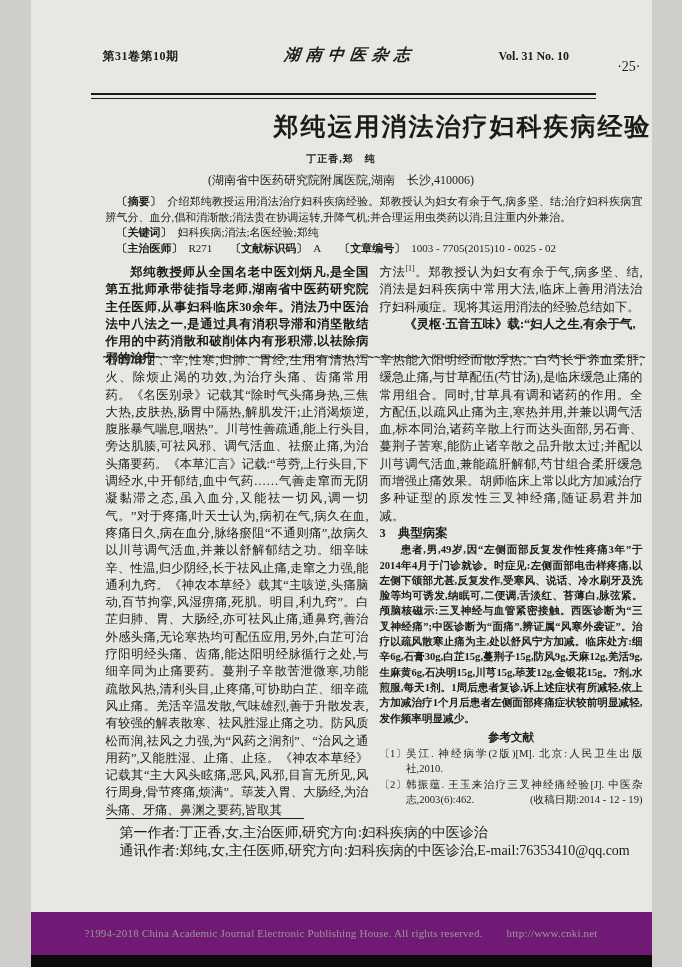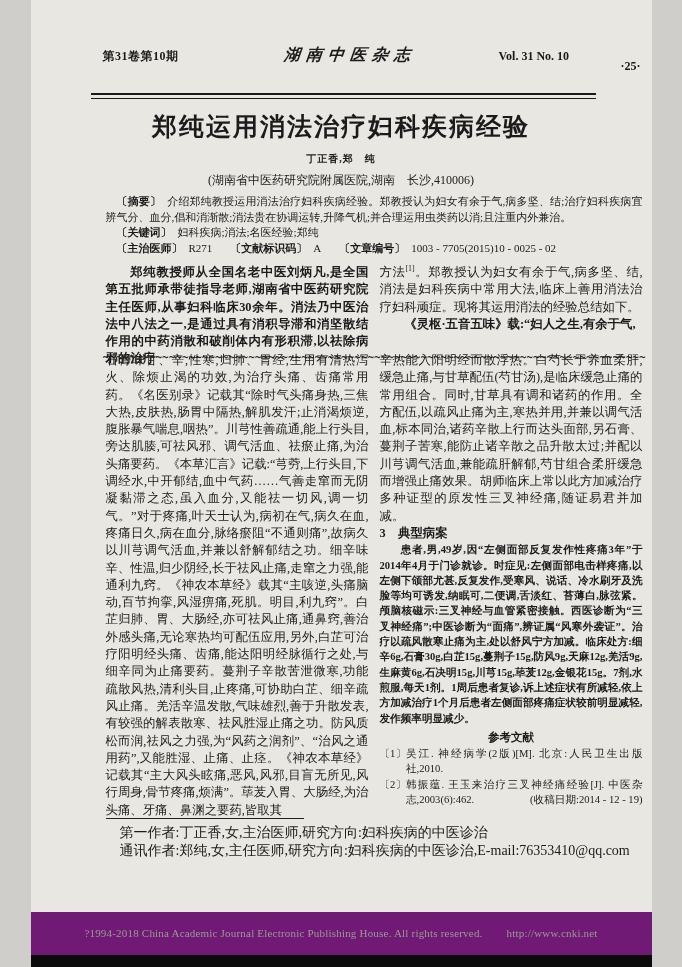--- a/index.html
+++ b/index.html
@@ -11,25 +11,25 @@
   }
   
   .hdr { position:absolute; top:46px; left:72px; width:540px; }
   .hdr-rows { width:482px; }
   .hdr-row { display:flex; align-items:baseline; font-weight:bold; font-size:12px; line-height:17px; }
   .hdr-left  { flex:0 0 112px; letter-spacing:0.5px; }
   .hdr-center{ flex:1; text-align:center; }
   .hdr-right { flex:0 0 100px; text-align:left; padding-left:14px; box-sizing:border-box; white-space:nowrap; }
   .journal-cn { font-size:16px; font-style:italic; font-weight:bold; letter-spacing:6px; transform:skewX(-6deg); display:inline-block; }
   .journal-en { font-size:10.5px; letter-spacing:0.2px; white-space:nowrap; }
-  .page-no { position:absolute; right:2px; top:13px; font-weight:bold; font-size:12px; }
+  .page-no { position:absolute; right:2px; top:13px; font-weight:normal; font-size:14px; }
   .hdr-rule { position:absolute; top:93px; left:60px; right:56px; height:3px;
               border-top:2.5px solid #1a1a1a; border-bottom:1.5px solid #1a1a1a; }
   
-  .title { position:absolute; top:110px; left:0; width:100%; margin:0; text-align:center;
+  .title { position:absolute; top:110px; left:0; width:100%; margin:0; text-align:right;
            font-size:25px; font-weight:bold; letter-spacing:2px; }
   .authors { position:absolute; top:152px; left:0; width:100%; text-align:center;
              font-size:10px; font-weight:bold; letter-spacing:1px; }
   .affil { position:absolute; top:172px; left:0; width:100%; text-align:center; font-size:12px; }
   
   .abstract { position:absolute; top:194px; left:75px; width:537px; font-size:11px; line-height:15.5px; }
   .abstract p { margin:0; text-align:justify; }
   .abs-ind { text-indent:1em; }
   .lbl { font-weight:bold; margin-right:6px; }
   .meta span.val { margin-right:18px; }

